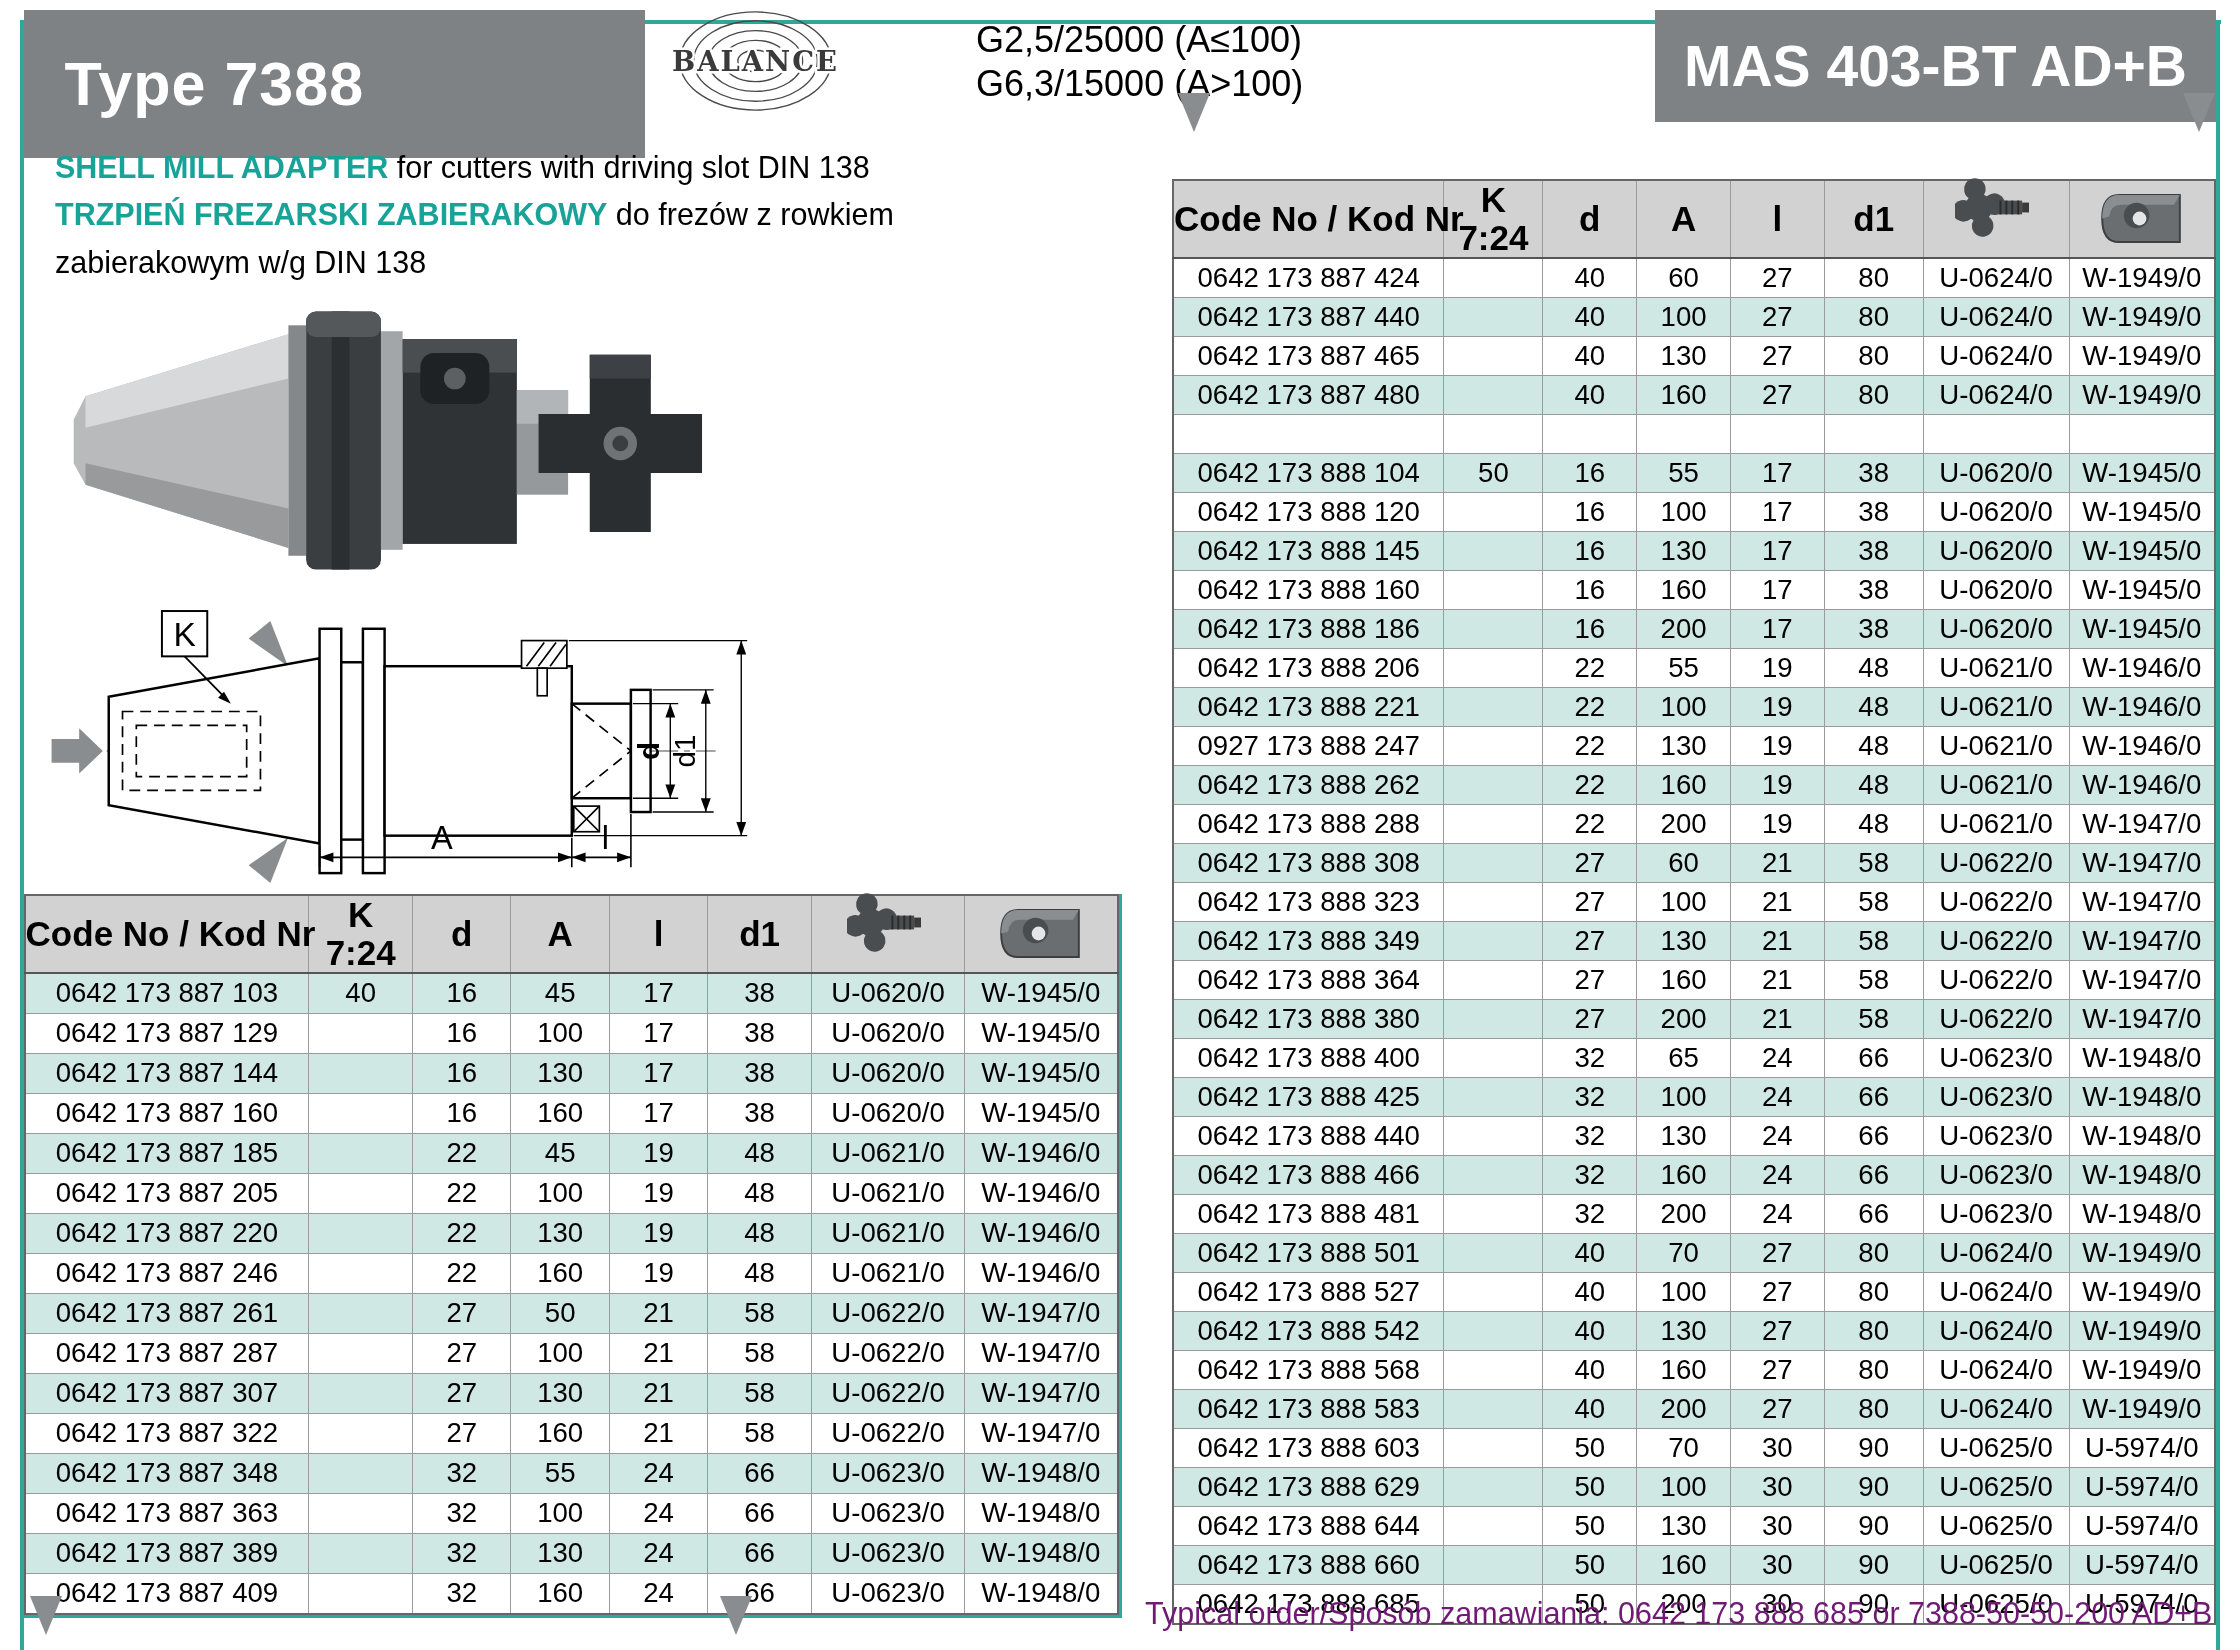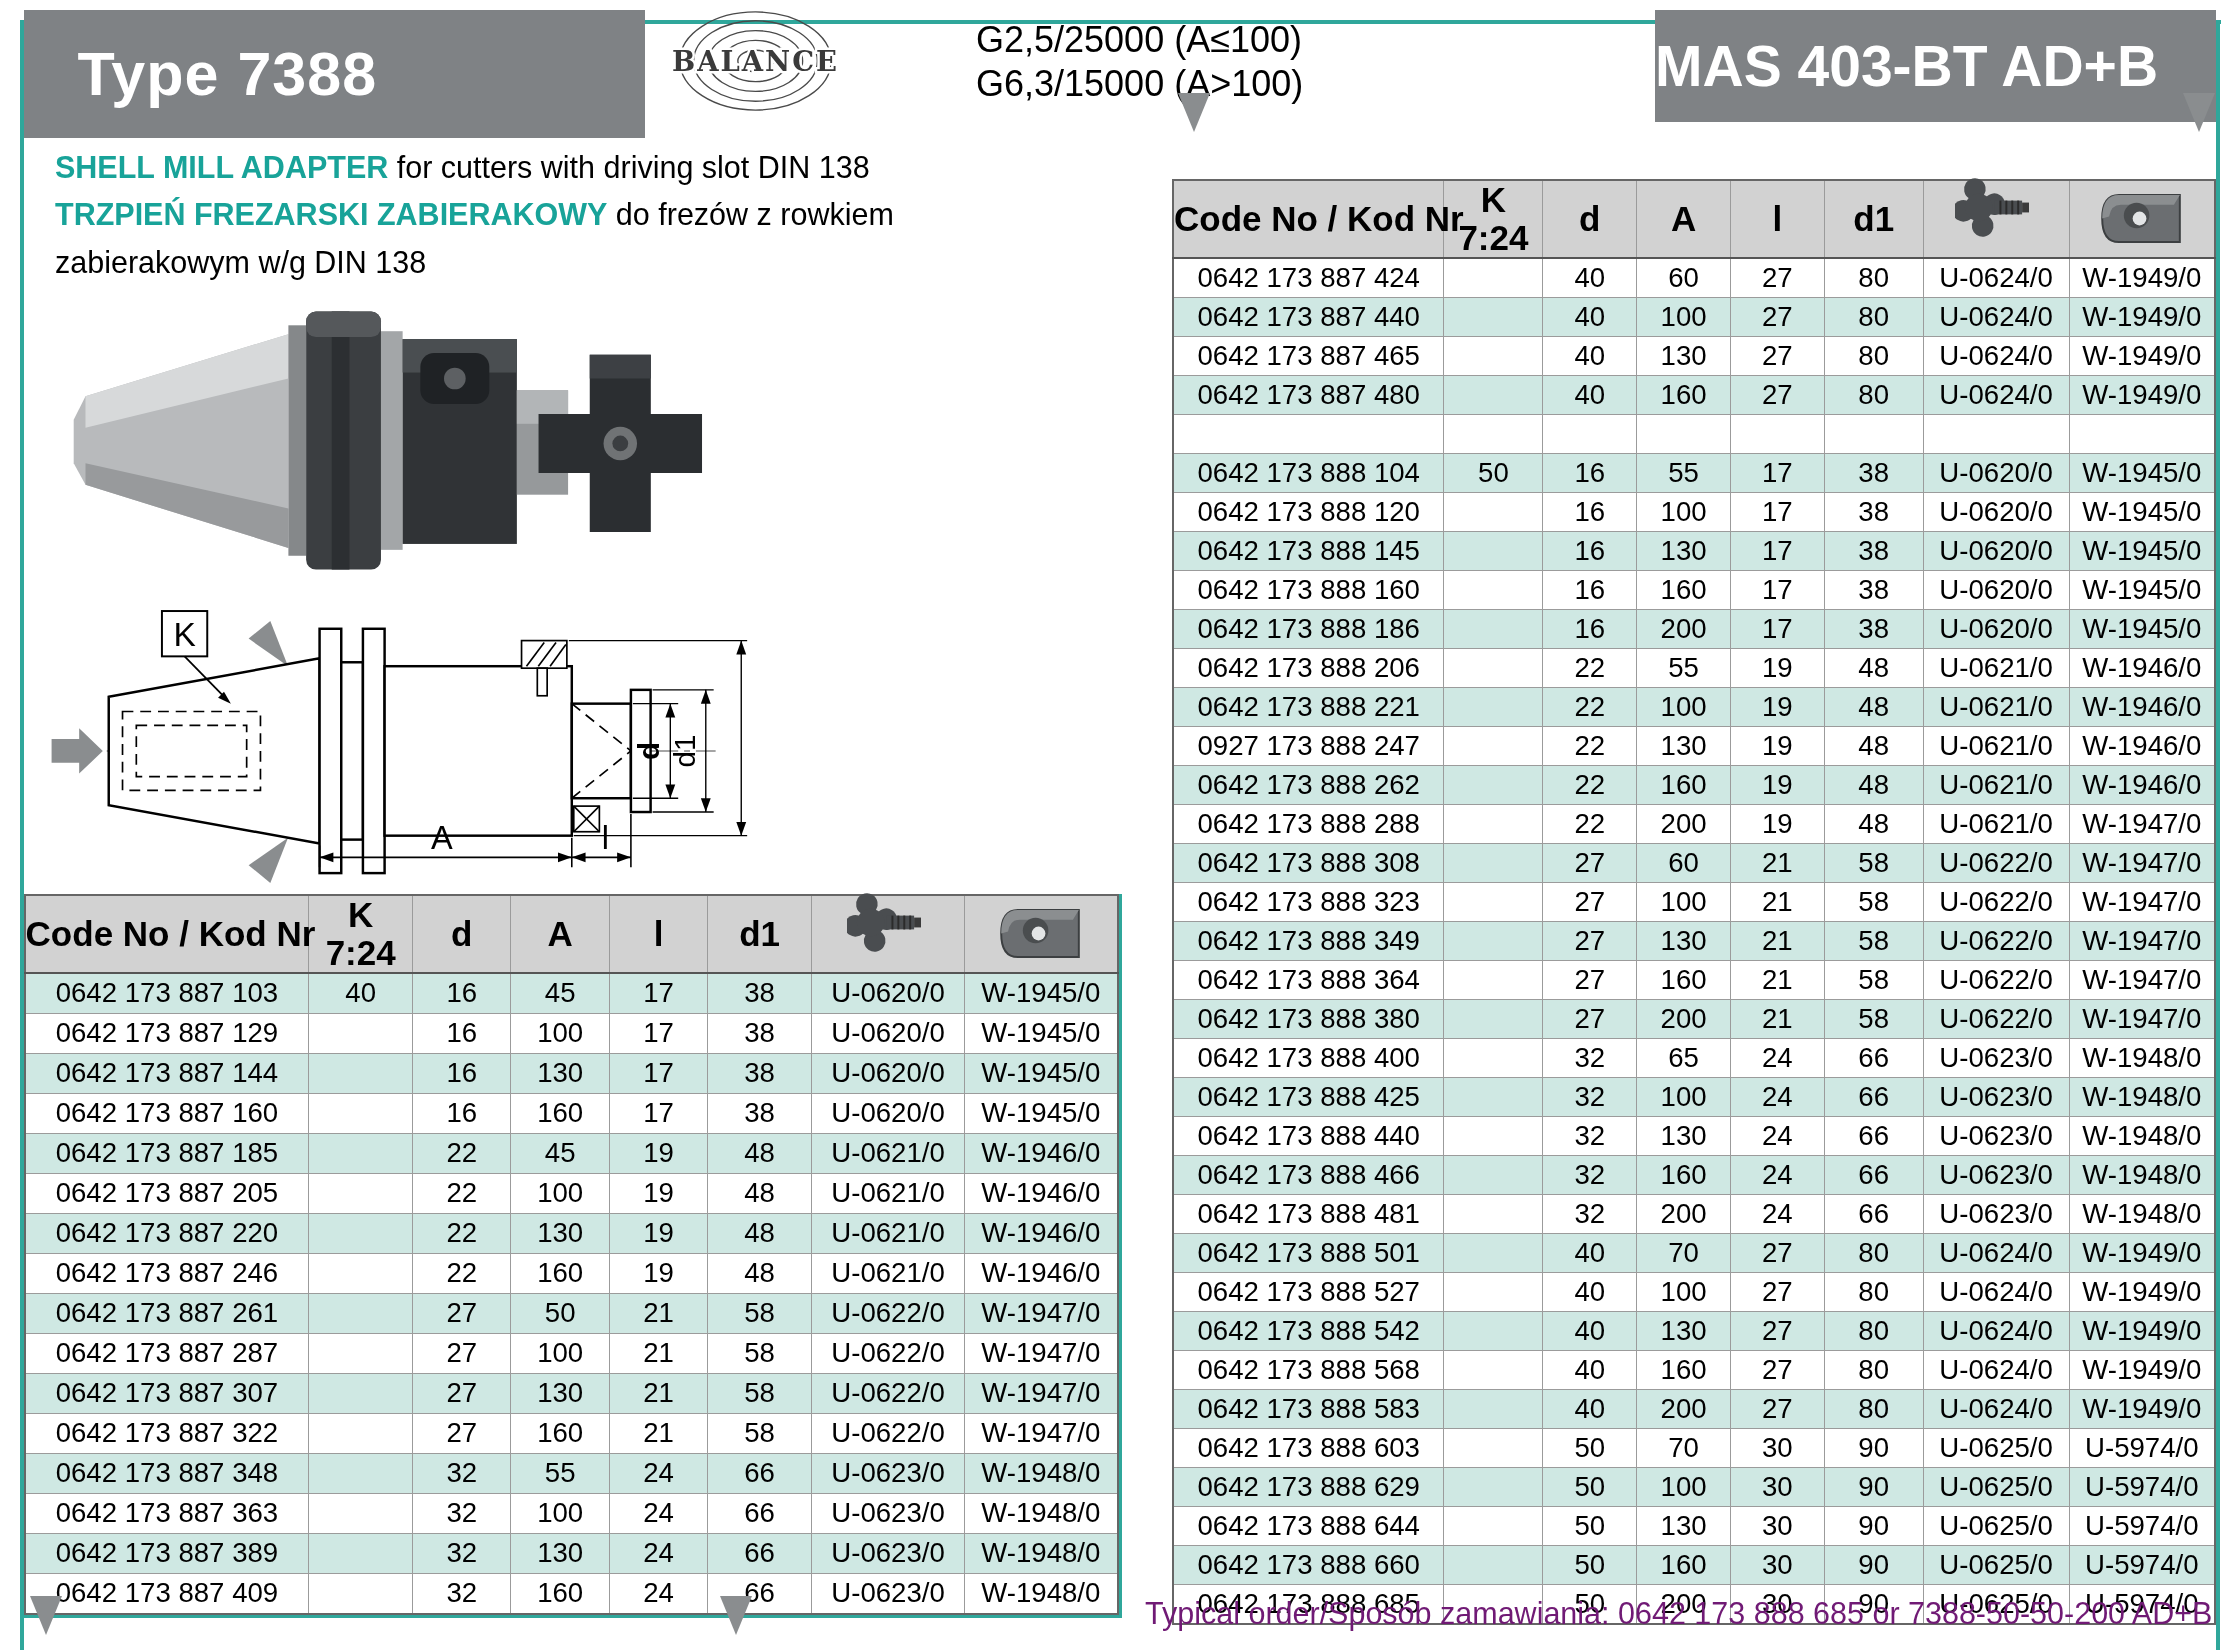--- a/index.html
+++ b/index.html
@@ -5,25 +5,25 @@
   html,body{margin:0;padding:0;background:#fff;}
   #page{position:relative;width:2240px;height:1651px;background:#fff;
         font-family:"Liberation Sans",sans-serif;color:#111;overflow:hidden;}
 
   
   .border-top{position:absolute;left:19.7px;top:19.7px;width:2201px;height:3.9px;background:#2FA79B;}
   .border-left{position:absolute;left:19.7px;top:19.7px;width:3.9px;height:1631px;background:#2FA79B;}
   .border-right{position:absolute;left:2216px;top:19.7px;width:3.9px;height:1631px;background:#2FA79B;}
 
   
-  .type-box{position:absolute;left:23.6px;top:9.9px;width:621px;height:128px;background:#7F8285;
+  .type-box{position:absolute;left:23.6px;top:9.9px;width:621px;height:148px;background:#7F8285;
             color:#fff;font-weight:bold;font-size:61px;display:flex;align-items:center;
-            padding-left:54px;box-sizing:border-box;letter-spacing:1px;}
+            padding-left:41px;box-sizing:border-box;letter-spacing:1px;}
   .mas-box{position:absolute;left:1655px;top:9.9px;width:561px;height:112px;background:#7F8285;
-           color:#fff;font-weight:bold;font-size:57px;display:flex;align-items:center;}
+           color:#fff;font-weight:bold;font-size:57px;display:flex;align-items:center;justify-content:center;}
   .balance{position:absolute;left:652px;top:7.9px;width:207px;height:106px;}
   .spec{position:absolute;left:976px;top:17.7px;font-size:36px;line-height:1.22;color:#000;}
 
   
   .desc{position:absolute;left:55px;top:144px;width:1079px;font-size:30.5px;line-height:1.55;color:#000;}
   .desc .strong{color:#18A399;font-weight:bold;}
 
   
   .photo{position:absolute;left:54px;top:280px;width:650px;height:325px;}
   .tdrawing{position:absolute;left:23.6px;top:603px;width:734px;height:288px;}

